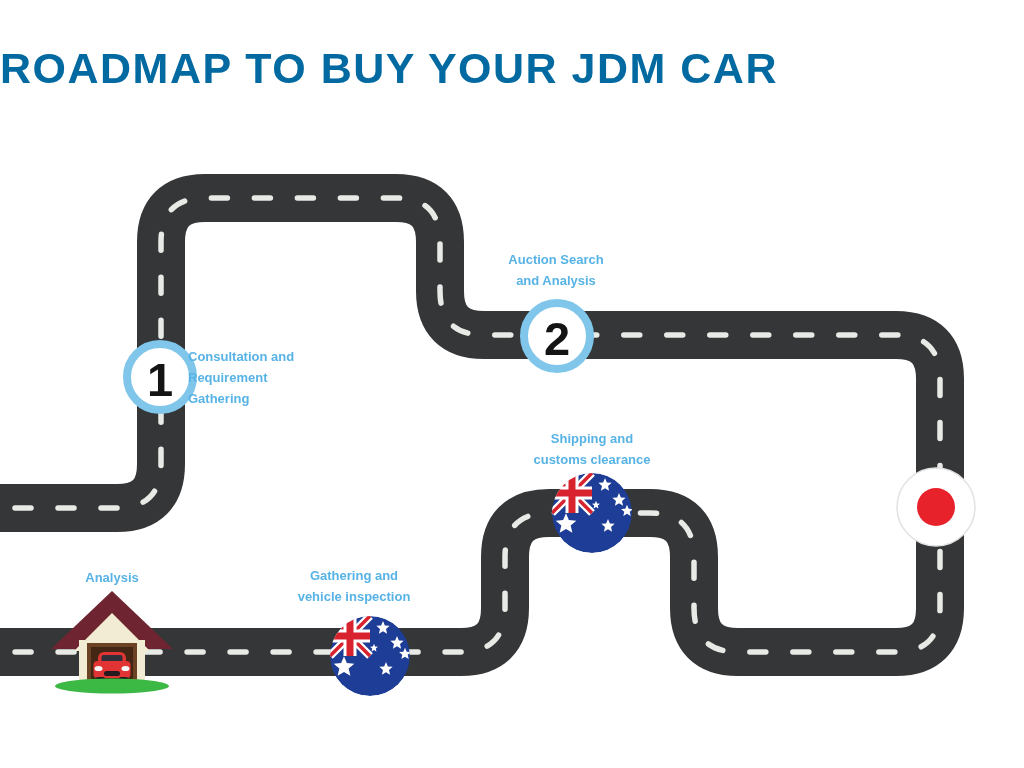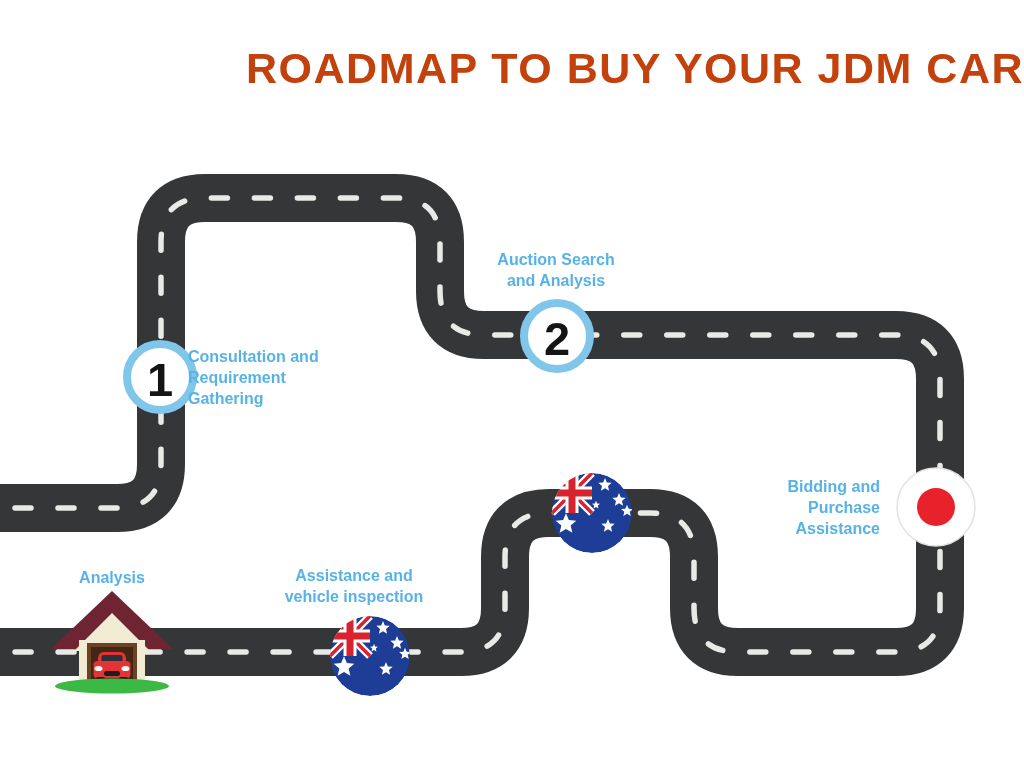--- a/index.html
+++ b/index.html
@@ -1,26 +1,26 @@
 <!DOCTYPE html>
 <html><head>
 <meta charset="utf-8">
 <style>
   html,body{margin:0;padding:0;background:#ffffff;}
   .canvas{
     position:relative;width:1024px;height:768px;background:#ffffff;
     overflow:hidden;font-family:"Liberation Sans", sans-serif;
   }
   .title{
-    position:absolute;left:0;top:44px;width:1024px;text-align:right;
-    font-size:43px;font-weight:800;letter-spacing:1.5px;color:#c2410c;
+    position:absolute;left:0;top:44px;width:1024px;text-align:left;
+    font-size:43px;font-weight:800;letter-spacing:1.5px;color:#0369a1;
   }
   .road-svg{position:absolute;left:0;top:0;}
   .step-label{
-    position:absolute;color:#57b3e5;font-weight:700;font-size:16px;
+    position:absolute;color:#57b3e5;font-weight:700;font-size:13px;
     line-height:21px;white-space:pre-line;
   }
   .align-c{text-align:center;transform:translateX(-50%);}
   .align-r{text-align:right;}
   .milestone-num{
     position:absolute;transform:translate(-50%,-50%);
     font-size:47px;font-weight:800;color:#141414;
   }
 </style>
 </head>
@@ -96,20 +96,19 @@
   </svg>
 
   <div class="milestone-num" style="left:160px;top:379px;">1</div>
   <div class="milestone-num" style="left:557px;top:338px;">2</div>
 
   <div class="step-label" style="left:188px;top:346px;">Consultation and
 Requirement
 Gathering</div>
   <div class="step-label align-c" style="left:556px;top:249px;">Auction Search
 and Analysis</div>
-  <div class="step-label align-r" style="right:144px;top:476px;">Bidding and
-Purchase
-Assistance</div>
-  <div class="step-label align-c" style="left:354px;top:565px;">Assistance and
+  <div class="step-label align-c" style="left:592px;top:428px;">Shipping and
+customs clearance</div>
+  <div class="step-label align-c" style="left:354px;top:565px;">Gathering and
 vehicle inspection</div>
   <div class="step-label align-c" style="left:112px;top:567px;">Analysis</div>
 
 </div>
 
 </body></html>

